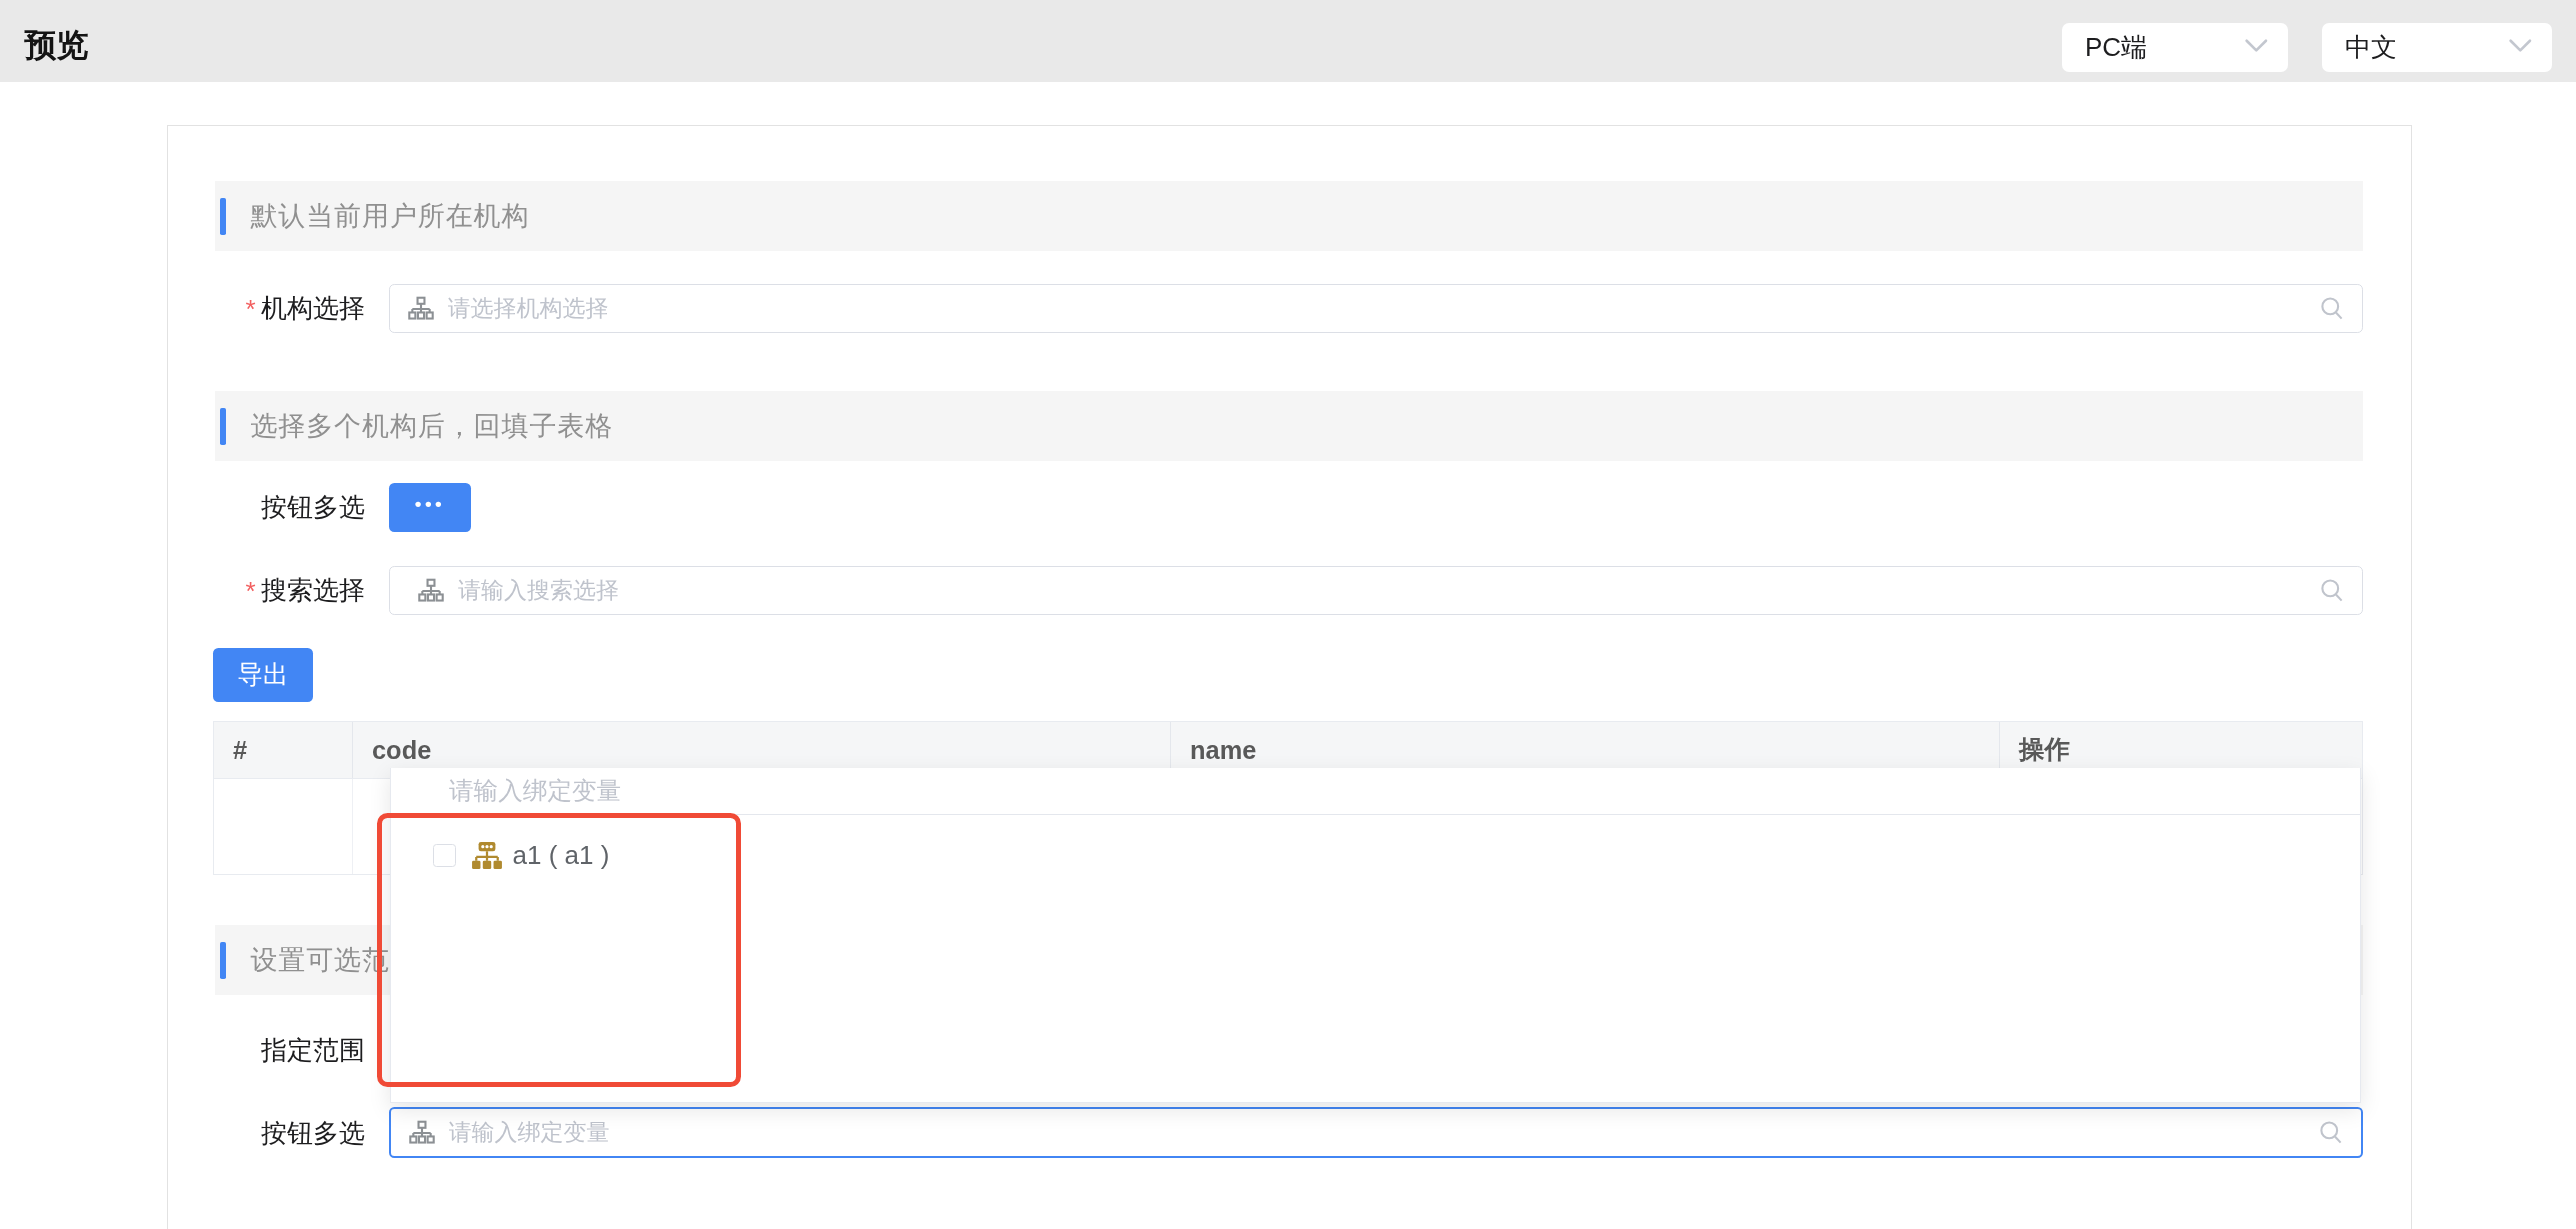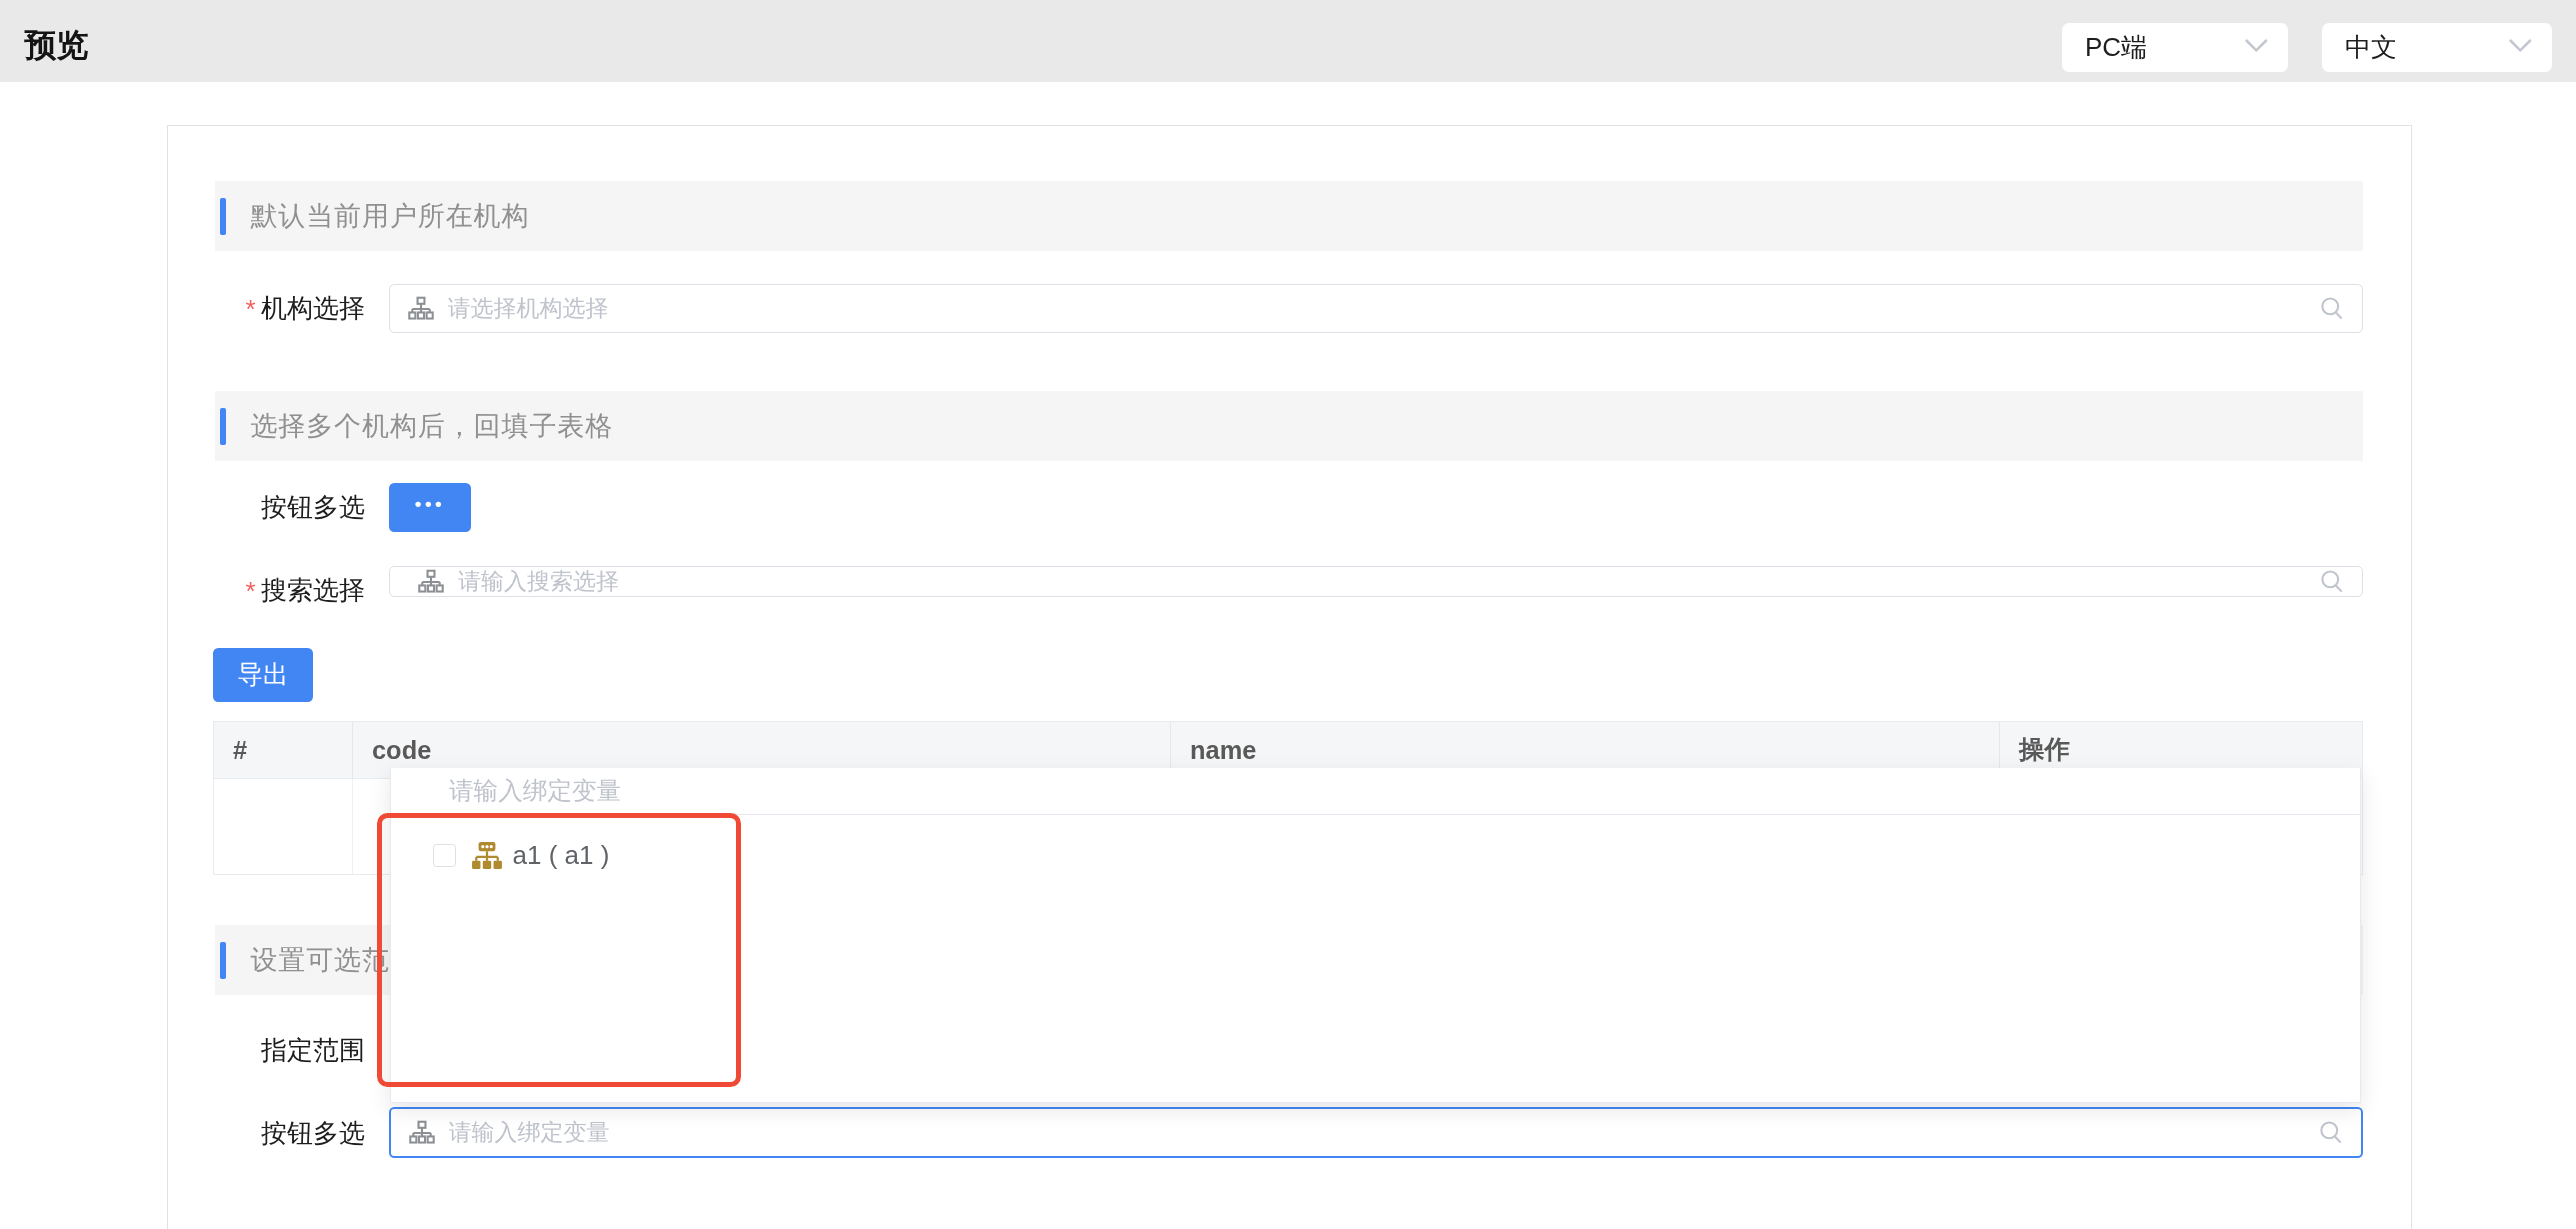--- a/index.html
+++ b/index.html
@@ -149,21 +149,21 @@
   <span>按钮多选</span>
 </div>
 <button class="btn-primary btn-multi">
   <span>•••</span>
 </button>
 
 <div class="form-label" style="top:566px;height:49px;">
   <span class="req">*</span>
   <span>搜索选择</span>
 </div>
-<div class="fld" style="top:566px;height:31px;padding-left:28px;">
+<div class="fld" style="top:566px;height:49px;padding-left:28px;">
   <span class="org-ic">
     <svg width="26" height="26" viewBox="0 0 30 30" fill="none" stroke="#8c9094" stroke-width="2.4">
       <rect x="11" y="2" width="8" height="7"></rect>
         <path d="M15 9 V15 M5 15 H25 M5 15 V19 M15 15 V19 M25 15 V19"></path>
       <rect x="1.5" y="19" width="7" height="7"></rect>
         <rect x="11.5" y="19" width="7" height="7"></rect>
         <rect x="21.5" y="19" width="7" height="7"></rect>
     </svg>
   </span>
   <input placeholder="请输入搜索选择" style="">

